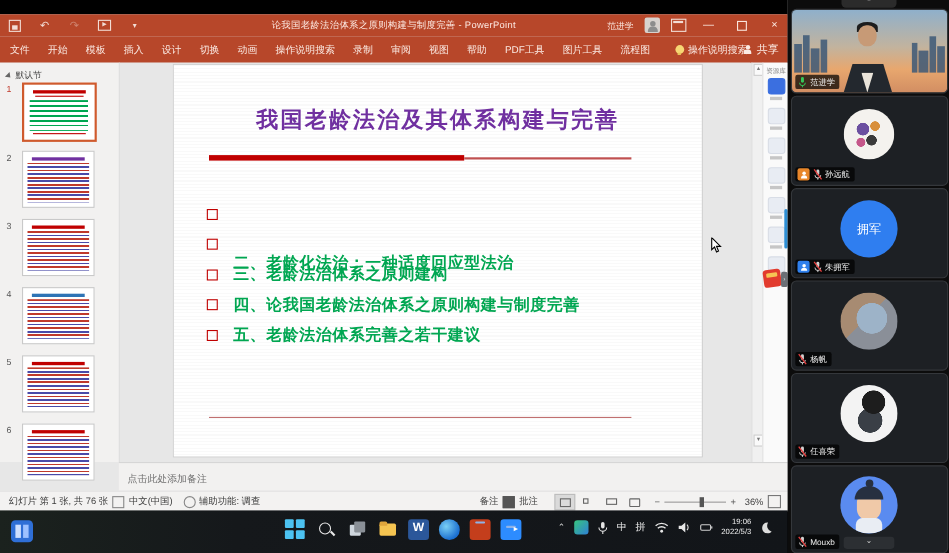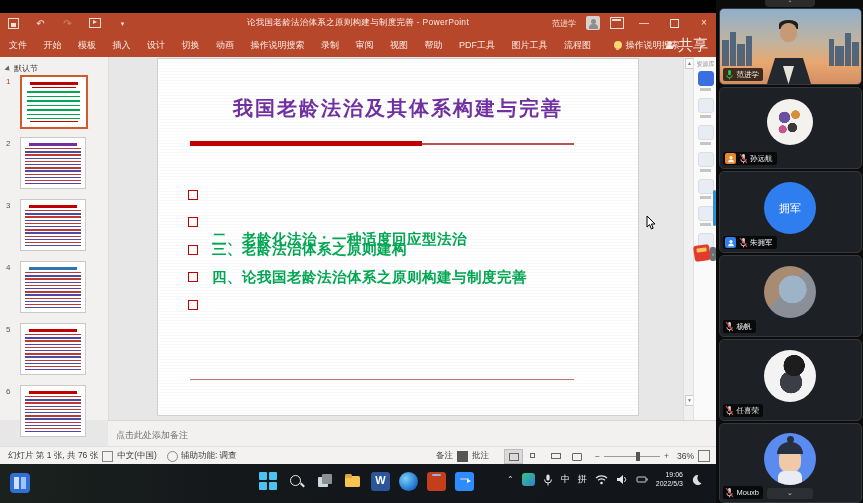--- a/index.html
+++ b/index.html
@@ -32,21 +32,21 @@
   .rtab{font-size:9px;color:#fbeae3;margin-right:16.5px;white-space:nowrap;}
   .rtab:first-child{margin-left:9px;}
   #tellme{display:flex;align-items:center;gap:4px;margin-left:6px;}
   .bulb{width:8px;height:8px;border-radius:50%;background:#f7d774;position:relative;}
   .bulb::after{content:"";position:absolute;left:2.5px;top:7px;width:3px;height:2px;background:#e8c25a;}
   #tellme span{font-size:9px;color:#fbeae3;}
   #share-grp{position:absolute;right:8px;top:0;height:24px;display:flex;align-items:center;gap:4px;}
   .share-person{width:9px;height:9px;position:relative;}
   .share-person::before{content:"";position:absolute;left:2.5px;top:0;width:4px;height:4px;border-radius:50%;background:#fbeae3;}
   .share-person::after{content:"";position:absolute;left:1px;top:4.5px;width:7px;height:4px;border-radius:3px 3px 0 0;background:#fbeae3;}
-  #share-grp span{font-size:15px;color:#fbeae3;}
+  #share-grp span{font-size:10px;color:#fbeae3;}
 
   
   #thumbs{left:0;top:57px;width:108px;height:363px;background:#f2f1f0;border-right:1px solid #dcdcdc;}
   #sec-hdr{left:6px;top:6px;font-size:8px;color:#444;display:flex;gap:4px;align-items:center;}
   .tri{width:0;height:0;border-left:4px solid #666;border-top:3px solid transparent;border-bottom:3px solid transparent;transform:rotate(45deg);}
   .thumb{position:absolute;left:20px;width:64px;height:50px;background:#fff;border:1px solid #c9c9c9;}
   .thumb.sel{border:2px solid #cf5a2d;}
   .tnum{position:absolute;left:6px;width:10px;font-size:8px;color:#555;}
   .tnum.cur{color:#c0392b;}
   .mini-title{position:absolute;left:8px;right:8px;top:5px;height:2.5px;}
@@ -280,20 +280,21 @@
         <div class="brow">
             <span class="bsq"></span>
             <span class="btxt" style="color: rgb(0, 166, 81);">三、老龄法治体系之原则建构</span>
           </div>
         <div class="brow">
             <span class="bsq"></span>
             <span class="btxt" style="color: rgb(0, 166, 81);">四、论我国老龄法治体系之原则构建与制度完善</span>
           </div>
         <div class="brow">
             <span class="bsq"></span>
+            <span class="btxt" style="color: rgb(0, 166, 81);">五、老龄法治体系完善之若干建议</span>
           </div>
       </div>
       <div id="slide-bottomline"></div>
     </div>
   </div>
 
   <div id="vsb" class="abs">
     <div class="sb-arrow" style="top:1px">▲</div>
     <div class="sb-arrow" style="bottom:14px">▼</div>
   </div>

